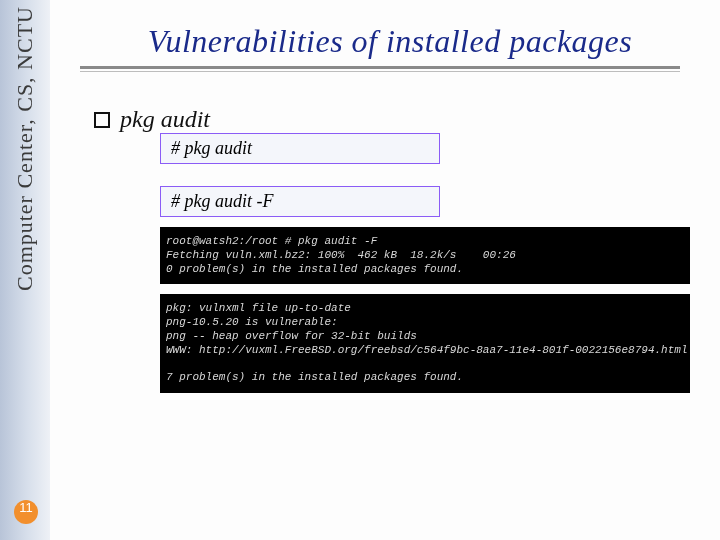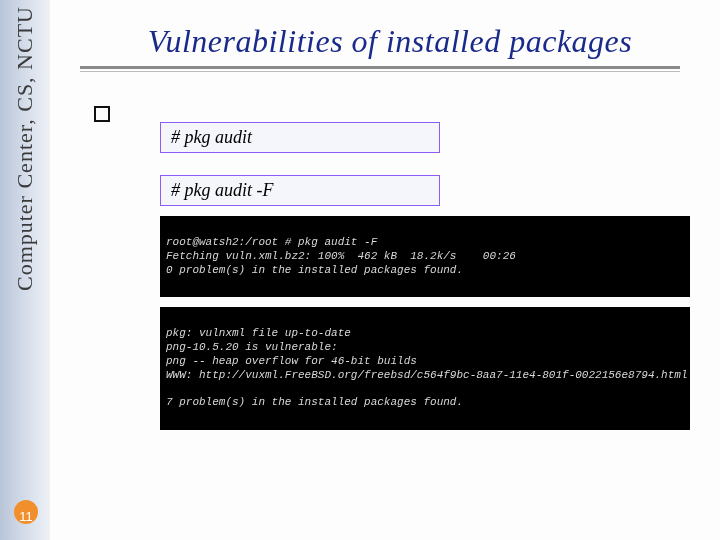--- a/index.html
+++ b/index.html
@@ -39,21 +39,21 @@
     position: absolute;
     left: 14px;
     bottom: 16px;
     width: 24px; height: 24px;
     border-radius: 50%;
     background: #f28f2d;
     color: #fff;
     font-family: Arial, sans-serif;
     font-size: 13px;
     display: flex;
-    align-items: flex-end;
+    align-items: flex-start;
     justify-content: center;
   }
   .content {
     position: absolute;
     left: 70px; top: 11px;
     width: 640px; height: 540px; font-style: italic;
   }
   .title {
     font-family: "Times New Roman", serif;
     font-size: 32px;
@@ -89,21 +89,21 @@
   }
   .cmd-box:first-of-type { margin-top: 24px; }
   .cmd-box + .cmd-box { margin-top: 22px; }
   .term {
     margin: 10px 20px 0 90px;
     background: #000;
     color: #d8d8d8;
     font-family: "Courier New", monospace;
     font-size: 11px;
     line-height: 1.25;
-    padding: 20px 6px;
+    padding: 8px 6px;
     white-space: pre;
   }
   .term .cursor { color: #3cff3c; }
 </style>
 </head>
 <body>
 
 <div class="slide">
 
   <div class="sidebar">
@@ -116,34 +116,35 @@
     <span>11</span>
   </div>
 
   <div class="content">
     <div class="title">Vulnerabilities of installed packages</div>
     <hr class="hr1">
     <hr class="hr2">
 
     <div class="bullet-row">
       <span class="bullet-sq"></span>
+      <span>pkg audit</span>
     </div>
 
     <div class="cmd-box">
       <span># pkg audit</span>
     </div>
     <div class="cmd-box">
       <span># pkg audit -F</span>
     </div>
 
     <div class="term"><span>root@watsh2:/root # pkg audit -F</span>
 <span>Fetching vuln.xml.bz2: 100%  462 kB  18.2k/s    00:26</span>
 <span>0 problem(s) in the installed packages found.</span><span class="cursor"> </span></div>
 
     <div class="term"><span>pkg: vulnxml file up-to-date</span>
 <span>png-10.5.20 is vulnerable:</span>
-<span>png -- heap overflow for 46-bit builds</span>
+<span>png -- heap overflow for 32-bit builds</span>
 <span>WWW: http://vuxml.FreeBSD.org/freebsd/c564f9bc-8aa7-11e4-801f-0022156e8794.html</span>
 <span></span>
 <span>7 problem(s) in the installed packages found.</span><span class="cursor"> </span></div>
 
   </div>
 </div>
 
 </body></html>

